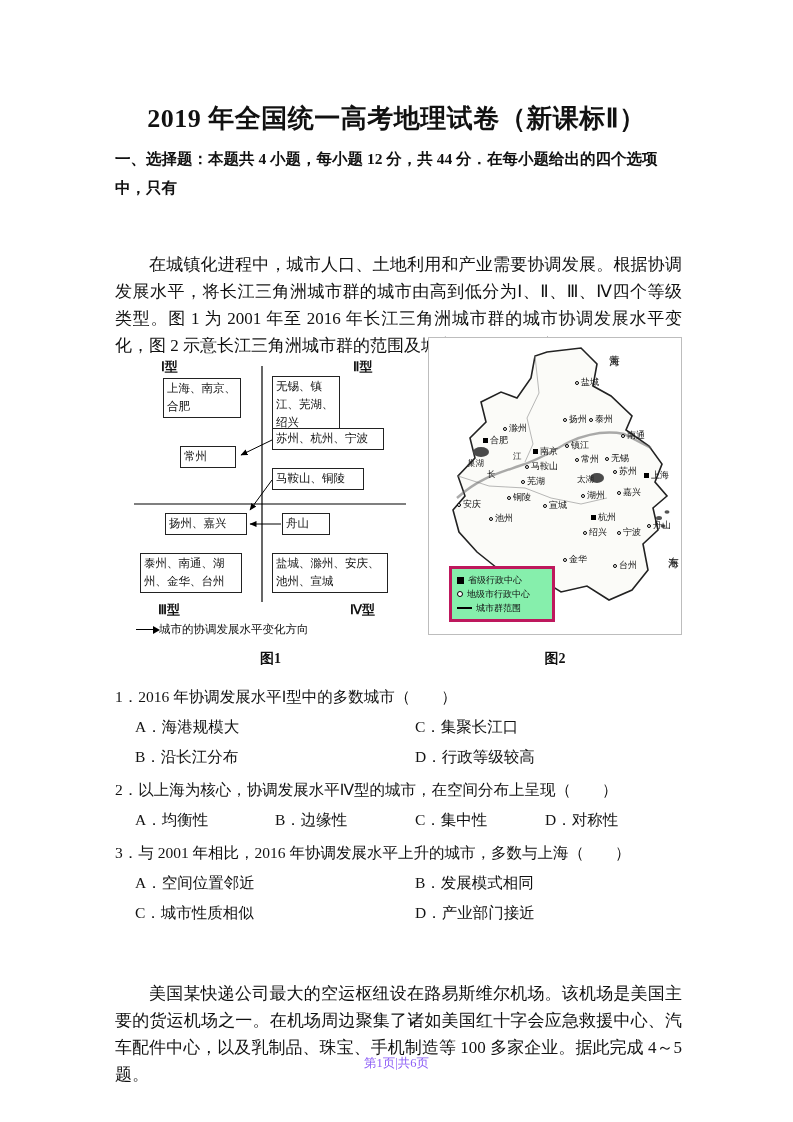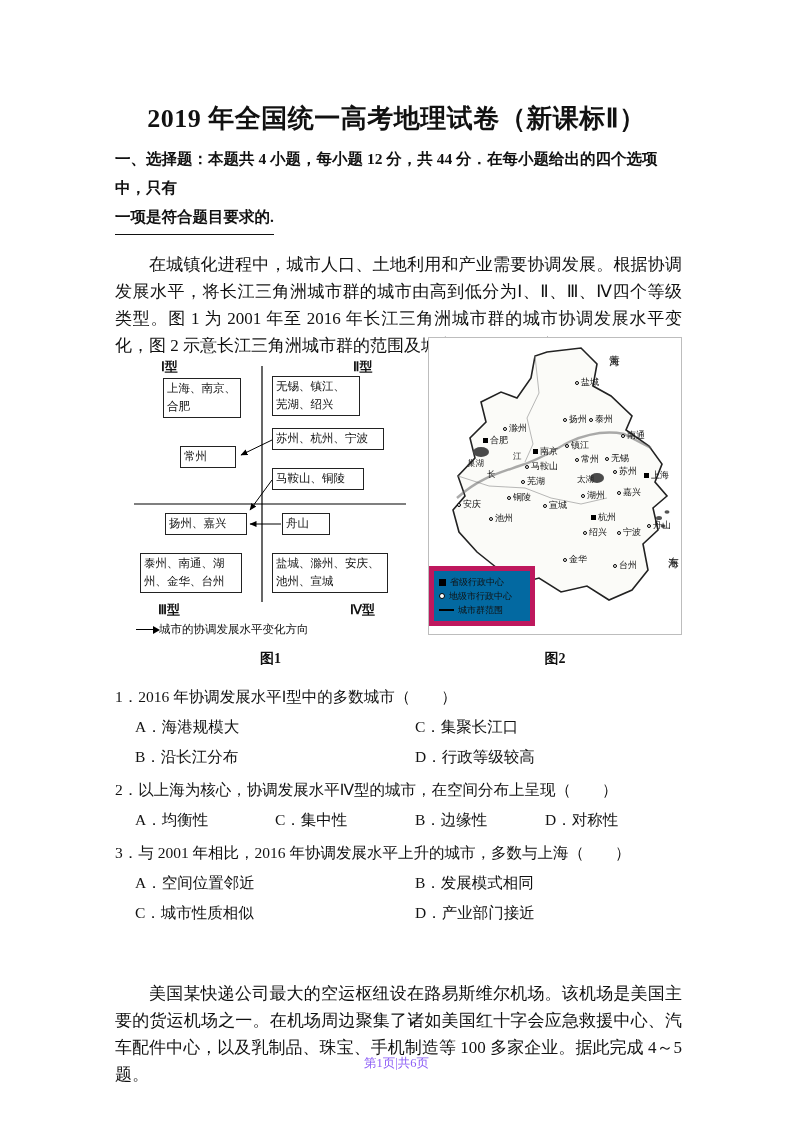--- a/index.html
+++ b/index.html
@@ -51,22 +51,22 @@
     border:1px solid #bdbdbd; background:#fff;
   }
   .fig2 svg.mapbase { position:absolute; left:0; top:0; }
   .city { position:absolute; display:flex; align-items:center; gap:2px; font-size:9px; white-space:nowrap; line-height:1; }
   .dot { flex:0 0 auto; }
   .dot.pref { width:4px; height:4px; border:1px solid #000; border-radius:50%; background:#fff; }
   .dot.cap  { width:5px; height:5px; background:#000; }
   .sea { position:absolute; writing-mode:vertical-rl; font-size:10.5px; letter-spacing:2px; color:#222; }
   .hydro { position:absolute; font-size:8.5px; color:#222; line-height:1; }
   .map-legend {
-    position:absolute; left:0; top:228px; width:106px;
-    border:5px solid #be185d; background:#0369a1; padding:4px 5px; font-size:9px;
+    position:absolute; left:20px; top:228px; width:106px;
+    border:3px solid #be185d; background:#86efac; padding:4px 5px; font-size:9px;
   }
   .map-legend .row { display:flex; align-items:center; gap:4px; height:14px; }
   .sym-cap  { width:7px; height:7px; background:#000; display:inline-block; }
   .sym-pref { width:6px; height:6px; border:1px solid #000; border-radius:50%; display:inline-block; background:#fff; }
   .sym-line { width:15px; height:2px; background:#000; display:inline-block; }
 
   
   .questions { position:absolute; left:115px; top:682px; width:567px; font-size:15.5px; }
   .stem { line-height:30px; }
   .opts { display:grid; padding-left:20px; }
@@ -82,21 +82,20 @@
 </style>
 </head>
 <body>
 
 <div class="page">
 
   <div class="title">2019 年全国统一高考地理试卷（新课标Ⅱ）</div>
 
   <div class="sec-header">
     <span>一、选择题：本题共 4 小题，每小题 12 分，共 44 分．在每小题给出的四个选项中，只有</span><br>
-    <span class="ul">一项是符合题目要求的.</span>
   </div>
 
   <div class="passage passage1">在城镇化进程中，城市人口、土地利用和产业需要协调发展。根据协调发展水平，将长江三角洲城市群的城市由高到低分为Ⅰ、Ⅱ、Ⅲ、Ⅳ四个等级类型。图 1 为 2001 年至 2016 年长江三角洲城市群的城市协调发展水平变化，图 2 示意长江三角洲城市群的范围及城市分布。据此完成 1～3 题。</div>
 
   <div class="fig1">
     <svg class="axes" width="285" height="260">
       <defs>
         <marker id="arr" markerWidth="9" markerHeight="8" refX="6.5" refY="3" orient="auto">
           <path d="M0,0 L7,3 L0,6 Z" fill="#000"></path>
         </marker>
@@ -106,21 +105,21 @@
       <line x1="144" y1="84" x2="113" y2="99" stroke="#000" stroke-width="1" marker-end="url(#arr)"></line>
       <line x1="144" y1="124" x2="122" y2="154" stroke="#000" stroke-width="1" marker-end="url(#arr)"></line>
       <line x1="153" y1="168" x2="122" y2="168" stroke="#000" stroke-width="1" marker-end="url(#arr)"></line>
     </svg>
     <span class="quad" style="left:33px;top:2px">Ⅰ型</span>
     <span class="quad" style="left:225px;top:2px">Ⅱ型</span>
     <span class="quad" style="left:30px;top:245px">Ⅲ型</span>
     <span class="quad" style="left:222px;top:245px">Ⅳ型</span>
 
     <div class="fbox" style="left:35px;top:22px;width:78px">上海、南京、合肥</div>
-    <div class="fbox" style="left:144px;top:20px;width:88px">无锡、镇江、芜湖、绍兴</div>
+    <div class="fbox" style="left:144px;top:20px;width:68px">无锡、镇江、芜湖、绍兴</div>
     <div class="fbox" style="left:144px;top:72px;width:112px">苏州、杭州、宁波</div>
     <div class="fbox" style="left:52px;top:90px;width:56px">常州</div>
     <div class="fbox" style="left:144px;top:112px;width:92px">马鞍山、铜陵</div>
     <div class="fbox" style="left:37px;top:157px;width:82px">扬州、嘉兴</div>
     <div class="fbox" style="left:154px;top:157px;width:48px">舟山</div>
     <div class="fbox" style="left:12px;top:197px;width:102px">泰州、南通、湖州、金华、台州</div>
     <div class="fbox" style="left:144px;top:197px;width:116px">盐城、滁州、安庆、池州、宣城</div>
 
     <div class="fig1-legend">
       <span class="arrow-line"></span>
@@ -278,22 +277,22 @@
         <span>A．海港规模大</span>
         <span>C．集聚长江口</span>
         <span>B．沿长江分布</span>
         <span>D．行政等级较高</span>
       </div>
     </div>
     <div class="question">
       <div class="stem">2．以上海为核心，协调发展水平Ⅳ型的城市，在空间分布上呈现（　　）</div>
       <div class="opts cols4">
         <span>A．均衡性</span>
+        <span>B．边缘性</span>
         <span>C．集中性</span>
-        <span>B．边缘性</span>
         <span>D．对称性</span>
       </div>
     </div>
     <div class="question">
       <div class="stem">3．与 2001 年相比，2016 年协调发展水平上升的城市，多数与上海（　　）</div>
       <div class="opts cols2">
         <span>A．空间位置邻近</span>
         <span>B．发展模式相同</span>
         <span>C．城市性质相似</span>
         <span>D．产业部门接近</span>

